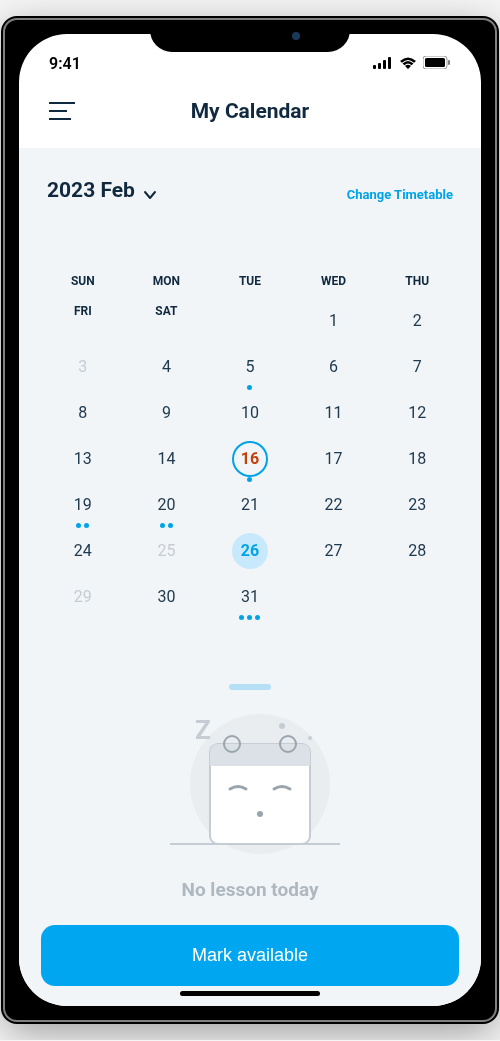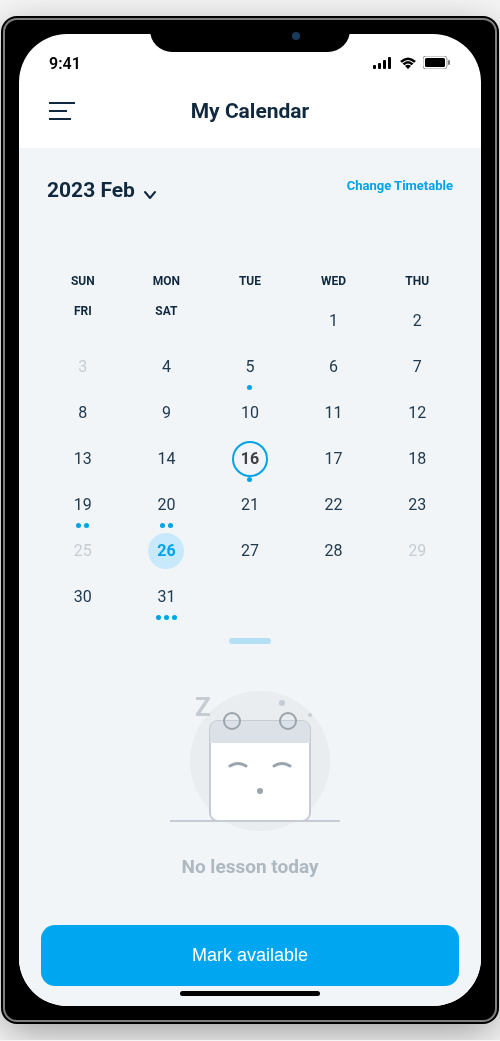--- a/index.html
+++ b/index.html
@@ -87,21 +87,21 @@
     background: #f2f5f7;
     flex: 1;
     display: flex;
     flex-direction: column;
     padding: 30px 22px 20px;
     overflow: hidden;
   }
   .month-row {
     display: flex;
     justify-content: space-between;
-    align-items: flex-start;
+    align-items: flex-end;
     padding: 0 6px;
     margin-bottom: 22px;
   }
   .month-label {
     font-size: 21px;
     font-weight: 700;
     color: #10293f;
     display: flex;
     align-items: center;
     gap: 8px;
@@ -141,21 +141,21 @@
     height: 36px;
     line-height: 36px;
     font-size: 16px;
     color: #203a4f;
     border-radius: 50%;
     position: relative;
     cursor: pointer;
   }
   .day-num.muted { color: #c5ccd3; }
   .day-num.outlined {
-    color: #404040;
+    color: #c2410c;
     font-weight: 700;
     box-shadow: inset 0 0 0 2px #00a3e8;
   }
   .day-num.filled {
     background: #c7e9fb;
     color: #00a3e8;
     font-weight: 700;
   }
   .dots {
     position: absolute;
@@ -360,20 +360,23 @@
           <div class="day-cell">
             <div class="day-num">21</div>
           </div>
           <div class="day-cell">
             <div class="day-num">22</div>
           </div>
           <div class="day-cell">
             <div class="day-num">23</div>
           </div>
           <div class="day-cell">
+            <div class="day-num">24</div>
+          </div>
+          <div class="day-cell">
             <div class="day-num muted">25</div>
           </div>
           <div class="day-cell">
             <div class="day-num filled">26</div>
           </div>
           <div class="day-cell">
             <div class="day-num">27</div>
           </div>
           <div class="day-cell">
             <div class="day-num">28</div>

